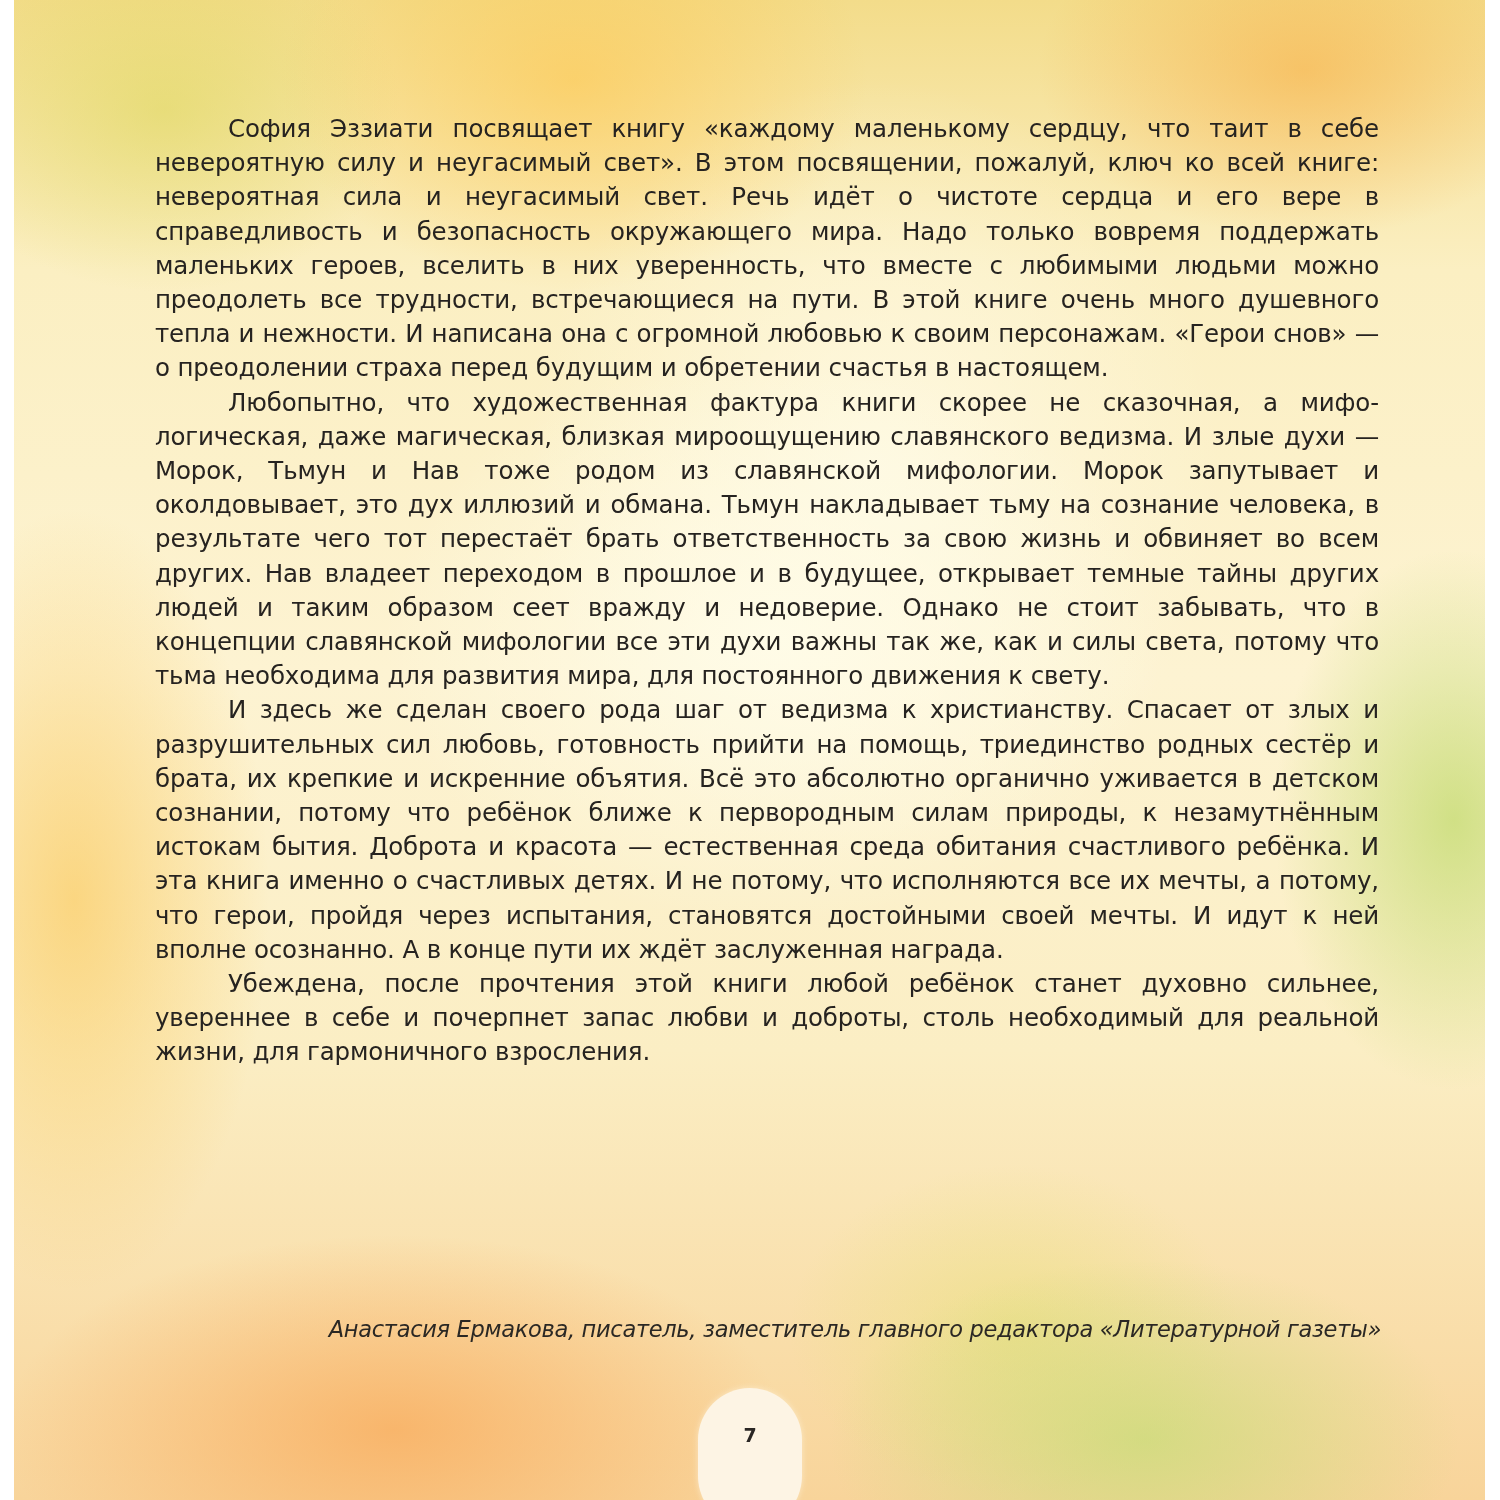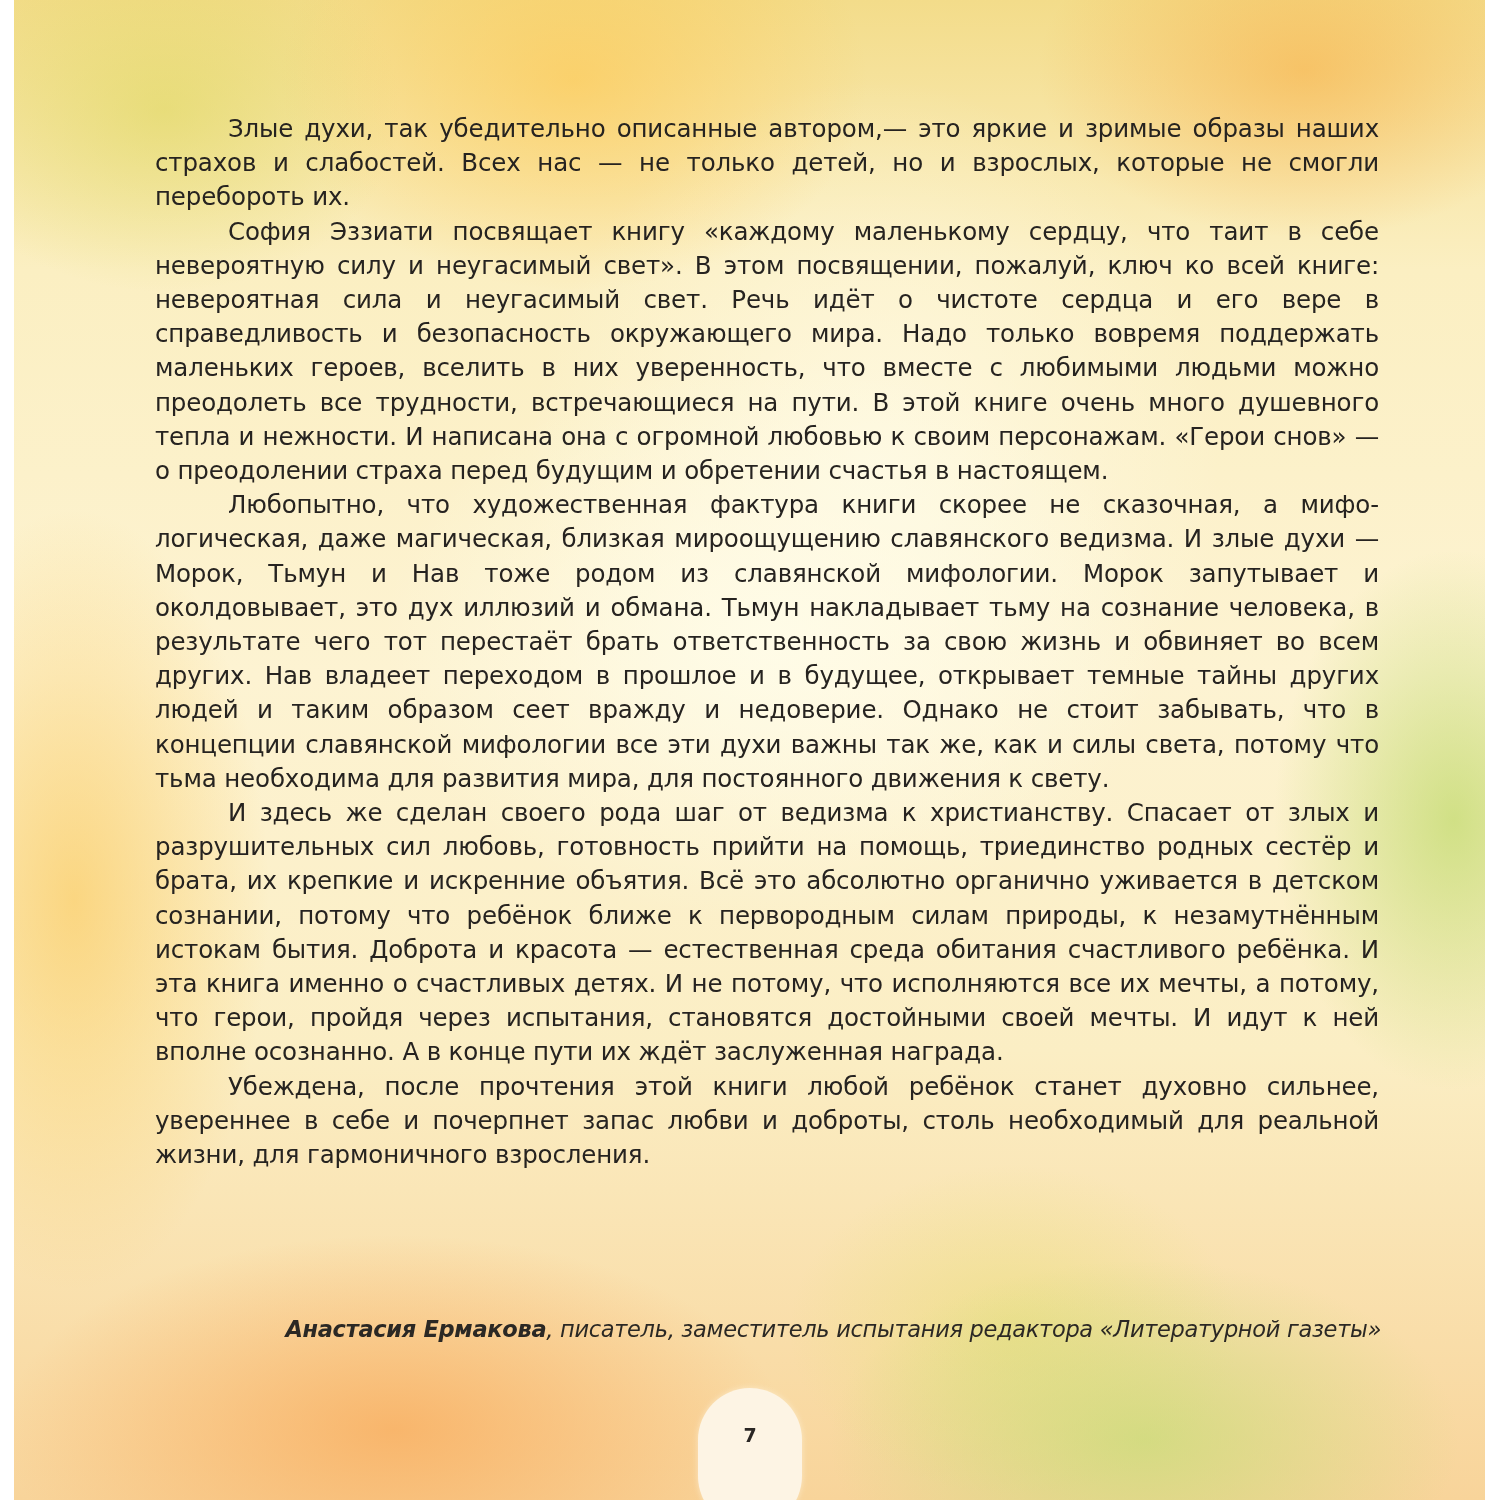--- a/index.html
+++ b/index.html
@@ -56,21 +56,21 @@
       text-align: right;
       font-family: "DejaVu Sans", sans-serif;
       font-size: 22.5px;
       line-height: 30px;
       font-style: italic;
       color: #2b2824;
       letter-spacing: -0.3px;
       white-space: nowrap;
     }
     .signature .name {
-      font-weight: bold;
+      font-weight: normal;
     }
     .page-number-circle {
       position: absolute;
       left: 684px;
       top: 1388px;
       width: 104px;
       height: 140px;
       border-radius: 52px;
       background: #fdf4e4;
       box-shadow: 0 0 6px rgba(255,245,225,0.6);
@@ -85,25 +85,24 @@
       font-size: 19px;
       font-weight: bold;
       color: #2a2624;
     }
   </style>
 </head>
 <body>
 
 <div class="page">
   <div class="content">
-    <p class="para">Злые духи, так убедительно описанные автором,— это яркие и зримые образы наших страхов и слабостей. Всех нас — не только детей, но и взрослых, которые не смогли перебороть их.</p>
     <p class="para">София Эззиати посвящает книгу «каждому маленькому сердцу, что таит в себе невероятную силу и неугасимый свет». В этом посвящении, пожалуй, ключ ко всей книге: невероятная сила и неугасимый свет. Речь идёт о чистоте сердца и его вере в справедливость и безопасность окружающего мира. Надо только вовремя поддержать маленьких героев, вселить в них уверенность, что вместе с любимыми людьми можно преодолеть все трудности, встречающиеся на пути. В этой книге очень много душевного тепла и нежности. И написана она с огромной любовью к своим персонажам. «Герои снов» — о преодолении страха перед будущим и обретении счастья в настоящем.</p>
     <p class="para">Любопытно, что художественная фактура книги скорее не сказочная, а мифо­логическая, даже магическая, близкая мироощущению славянского ведизма. И злые духи — Морок, Тьмун и Нав тоже родом из славянской мифологии. Морок запутывает и околдовывает, это дух иллюзий и обмана. Тьмун накладывает тьму на сознание чело­века, в результате чего тот перестаёт брать ответственность за свою жизнь и обвиняет во всем других. Нав владеет переходом в прошлое и в будущее, открывает темные тайны других людей и таким образом сеет вражду и недоверие. Однако не стоит забывать, что в концепции славянской мифологии все эти духи важны так же, как и силы света, потому что тьма необходима для развития мира, для постоянного движения к свету.</p>
     <p class="para">И здесь же сделан своего рода шаг от ведизма к христианству. Спасает от злых и разрушительных сил любовь, готовность прийти на помощь, триединство родных сестёр и брата, их крепкие и искренние объятия. Всё это абсолютно органично уживается в дет­ском сознании, потому что ребёнок ближе к первородным силам природы, к незамут­нённым истокам бытия. Доброта и красота — естественная среда обитания счастливого ребёнка. И эта книга именно о счастливых детях. И не потому, что исполняются все их мечты, а потому, что герои, пройдя через испытания, становятся достойными своей мечты. И идут к ней вполне осознанно. А в конце пути их ждёт заслуженная награда.</p>
     <p class="para">Убеждена, после прочтения этой книги любой ребёнок станет духовно сильнее, увереннее в себе и почерпнет запас любви и доброты, столь необходимый для реальной жизни, для гармоничного взросления.</p>
   </div>
 
-  <div class="signature"><span class="name">Анастасия Ермакова</span><span class="role">, писатель, заместитель испытания редактора «Литературной газеты»</span></div>
+  <div class="signature"><span class="name">Анастасия Ермакова</span><span class="role">, писатель, заместитель главного редактора «Литературной газеты»</span></div>
 
   <div class="page-number-circle">
     <div class="page-number">7</div>
   </div>
 </div>
 
 </body></html>

